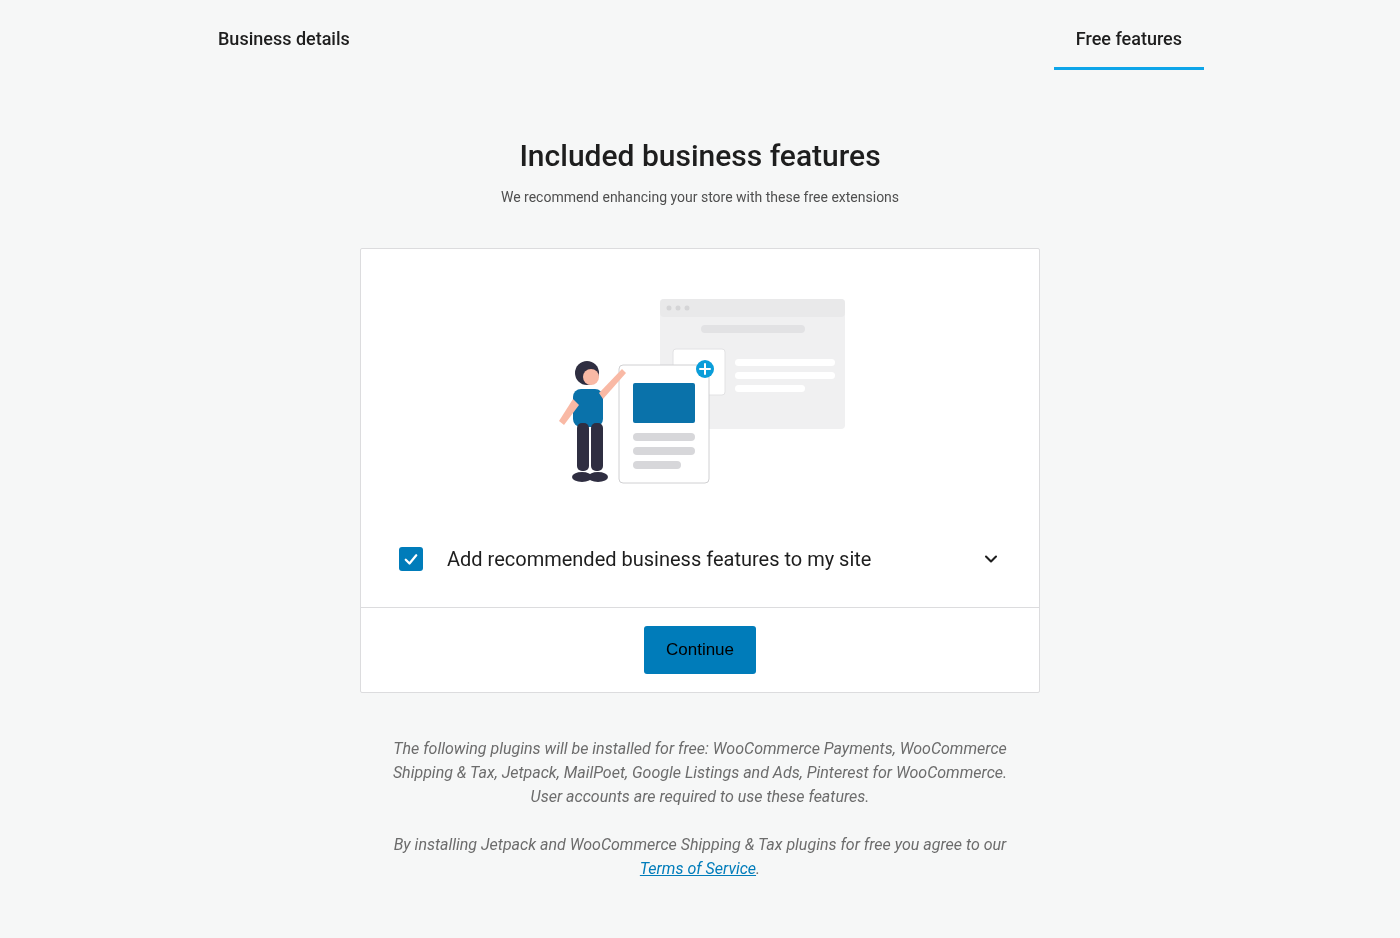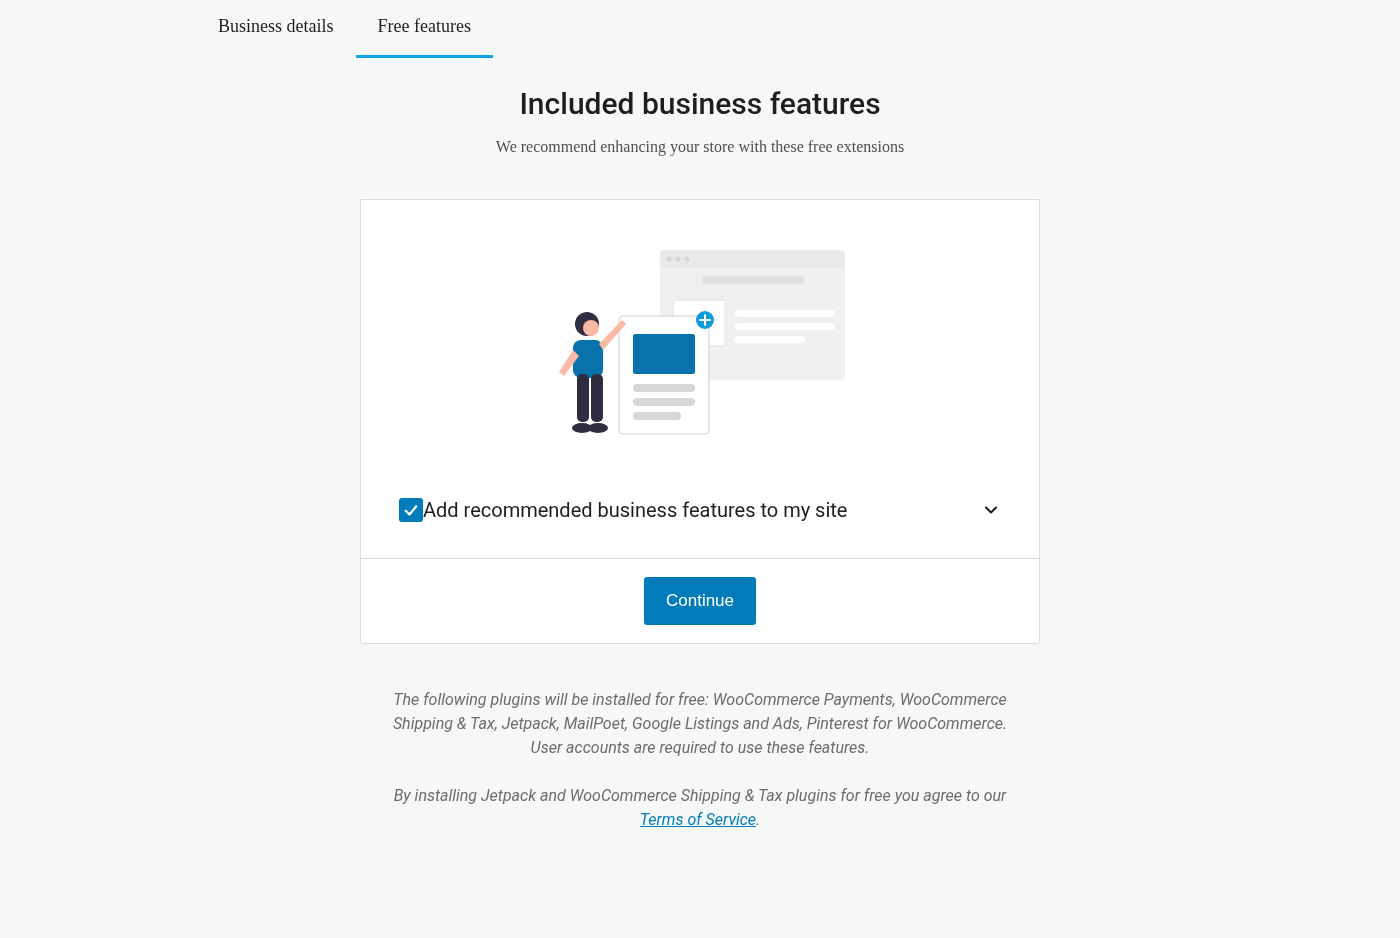--- a/index.html
+++ b/index.html
@@ -12,67 +12,67 @@
       background: #f6f7f7;
       color: #1e1e1e;
       min-height: 938px;
     }
     .container {
       max-width: 1008px;
       margin: 0 auto;
     }
     .tabs {
       display: flex;
-      justify-content: flex-start;
+      justify-content: space-between;
       gap: 0;
-      font-family: Liberation Serif, serif;
+      padding-top: 12px;
     }
     .tab {
       padding: 16px 22px 18px;
       font-size: 18px;
       font-weight: 500;
       color: #1e1e1e;
       cursor: pointer;
       border-bottom: 3px solid transparent;
     }
     .tab.active {
       border-bottom: 3px solid #0ea5e9;
     }
     .header {
       text-align: center;
-      margin-top: 28px;
+      margin-top: 68px;
     }
     .title {
       font-size: 30px;
       font-weight: 500;
       color: #1e1e1e;
       margin-bottom: 14px;
     }
     .subtitle {
-      font-size: 16px;
+      font-size: 14px;
       color: #4f4f4f;
       line-height: 1.5;
-      font-family: Liberation Serif, serif;
     }
     .card {
       background: #fff;
       border: 1px solid #dcdcde;
       border-radius: 2px;
       margin: 40px auto 0;
       max-width: 680px;
     }
     .illustration {
       padding: 46px 20px 36px;
       display: flex;
       justify-content: center;
     }
     .option-row {
       display: flex;
       align-items: center;
       padding: 26px 38px 36px;
+      gap: 24px;
     }
     .checkbox {
       width: 24px;
       height: 24px;
       background: #007cba;
       border-radius: 3px;
       display: flex;
       align-items: center;
       justify-content: center;
       flex-shrink: 0;
@@ -93,21 +93,21 @@
       cursor: pointer;
     }
     .card-footer {
       border-top: 1px solid #dcdcde;
       padding: 18px;
       display: flex;
       justify-content: center;
     }
     .continue-btn {
       background: #007cba;
-      color: #ffffff;
+      color: #000000;
       border: none;
       padding: 14px 22px;
       font-size: 17px;
       font-weight: 400;
       border-radius: 3px;
       cursor: pointer;
     }
     .footer-text {
       max-width: 620px;
       margin: 44px auto 0;

